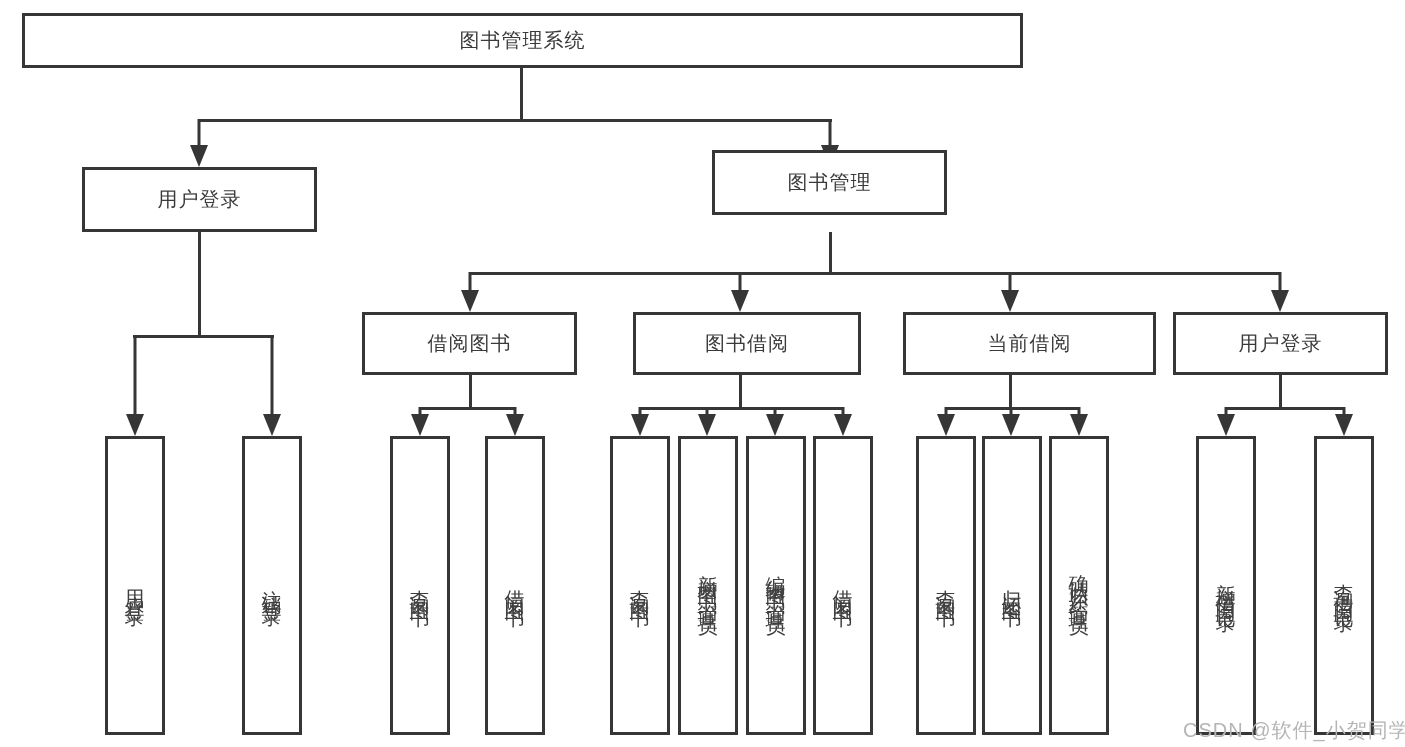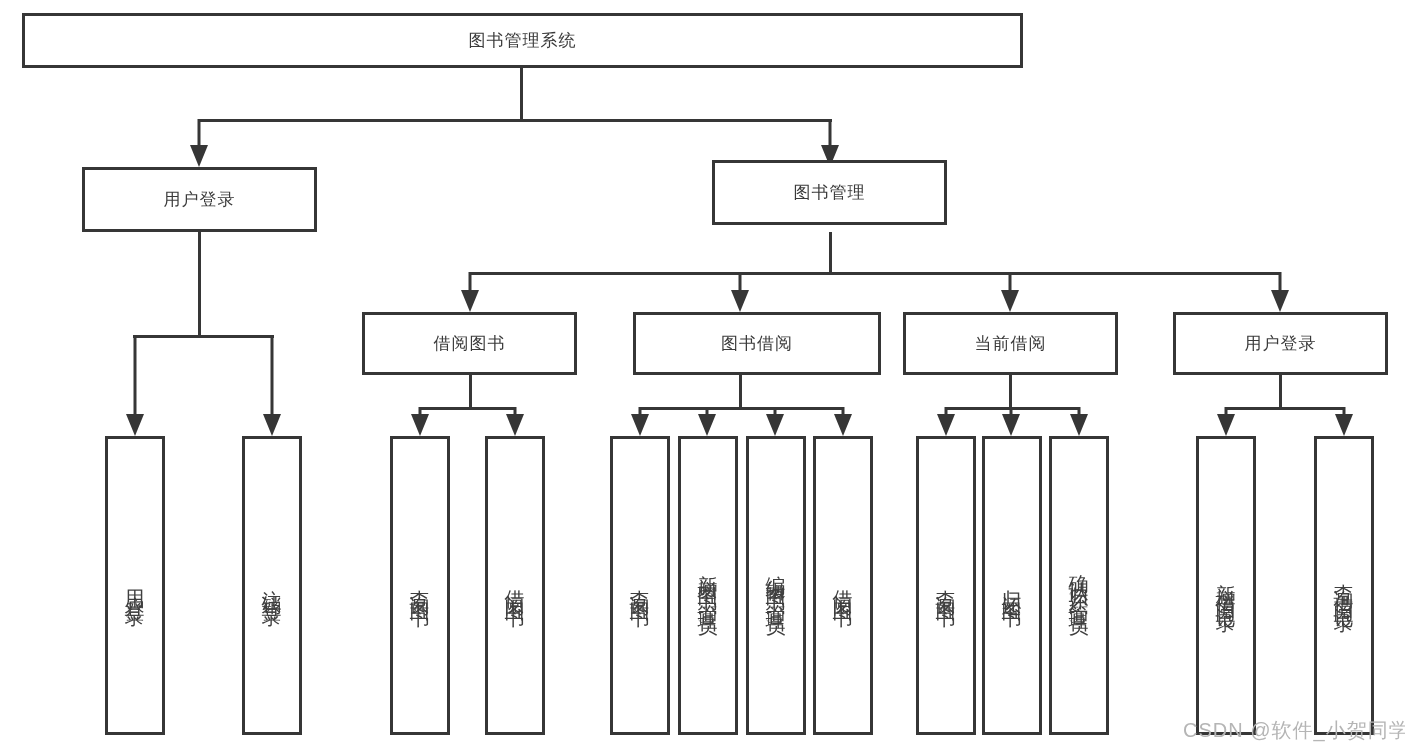--- a/index.html
+++ b/index.html
@@ -11,21 +11,21 @@
   }
   html,body{margin:0;padding:0;background:var(--bg);}
   body{font-family:"Liberation Sans","DejaVu Sans",sans-serif;}
   .stage{position:relative;width:1405px;height:747px;background:var(--bg);overflow:hidden;}
 
   
   .box{
     position:absolute;box-sizing:border-box;background:#fff;
     border:3px solid var(--line);
     display:flex;align-items:center;justify-content:center;
-    color:var(--boxText);font-size:17px;letter-spacing:1px;
+    color:var(--boxText);font-size:20px;letter-spacing:1px;
     z-index:2;
   }
   .leaf{
     writing-mode:vertical-rl;text-orientation:mixed;
     font-size:20px;letter-spacing:6px;color:var(--leafText);
     line-height:1;
   }
 
   
   .ln{position:absolute;background:var(--line);z-index:1;}
@@ -46,31 +46,31 @@
 
 <div class="stage">
 
   <div class="box" style="left:22px;top:13px;width:1001px;height:55px;">
     <span>图书管理系统</span>
   </div>
 
   <div class="box" style="left:82px;top:167px;width:235px;height:65px;">
     <span>用户登录</span>
   </div>
-  <div class="box" style="left:712px;top:160px;width:235px;height:65px;">
+  <div class="box" style="left:712px;top:150px;width:235px;height:65px;">
     <span>图书管理</span>
   </div>
 
   <div class="box" style="left:362px;top:312px;width:215px;height:63px;">
     <span>借阅图书</span>
   </div>
-  <div class="box" style="left:633px;top:312px;width:248px;height:63px;">
+  <div class="box" style="left:633px;top:312px;width:228px;height:63px;">
     <span>图书借阅</span>
   </div>
-  <div class="box" style="left:903px;top:312px;width:215px;height:63px;">
+  <div class="box" style="left:903px;top:312px;width:253px;height:63px;">
     <span>当前借阅</span>
   </div>
   <div class="box" style="left:1173px;top:312px;width:215px;height:63px;">
     <span>用户登录</span>
   </div>
 
   <div class="box leaf" style="left:105px;top:436px;width:60px;height:299px;">
     <span>用户登录</span>
   </div>
   <div class="box leaf" style="left:242px;top:436px;width:60px;height:299px;">

